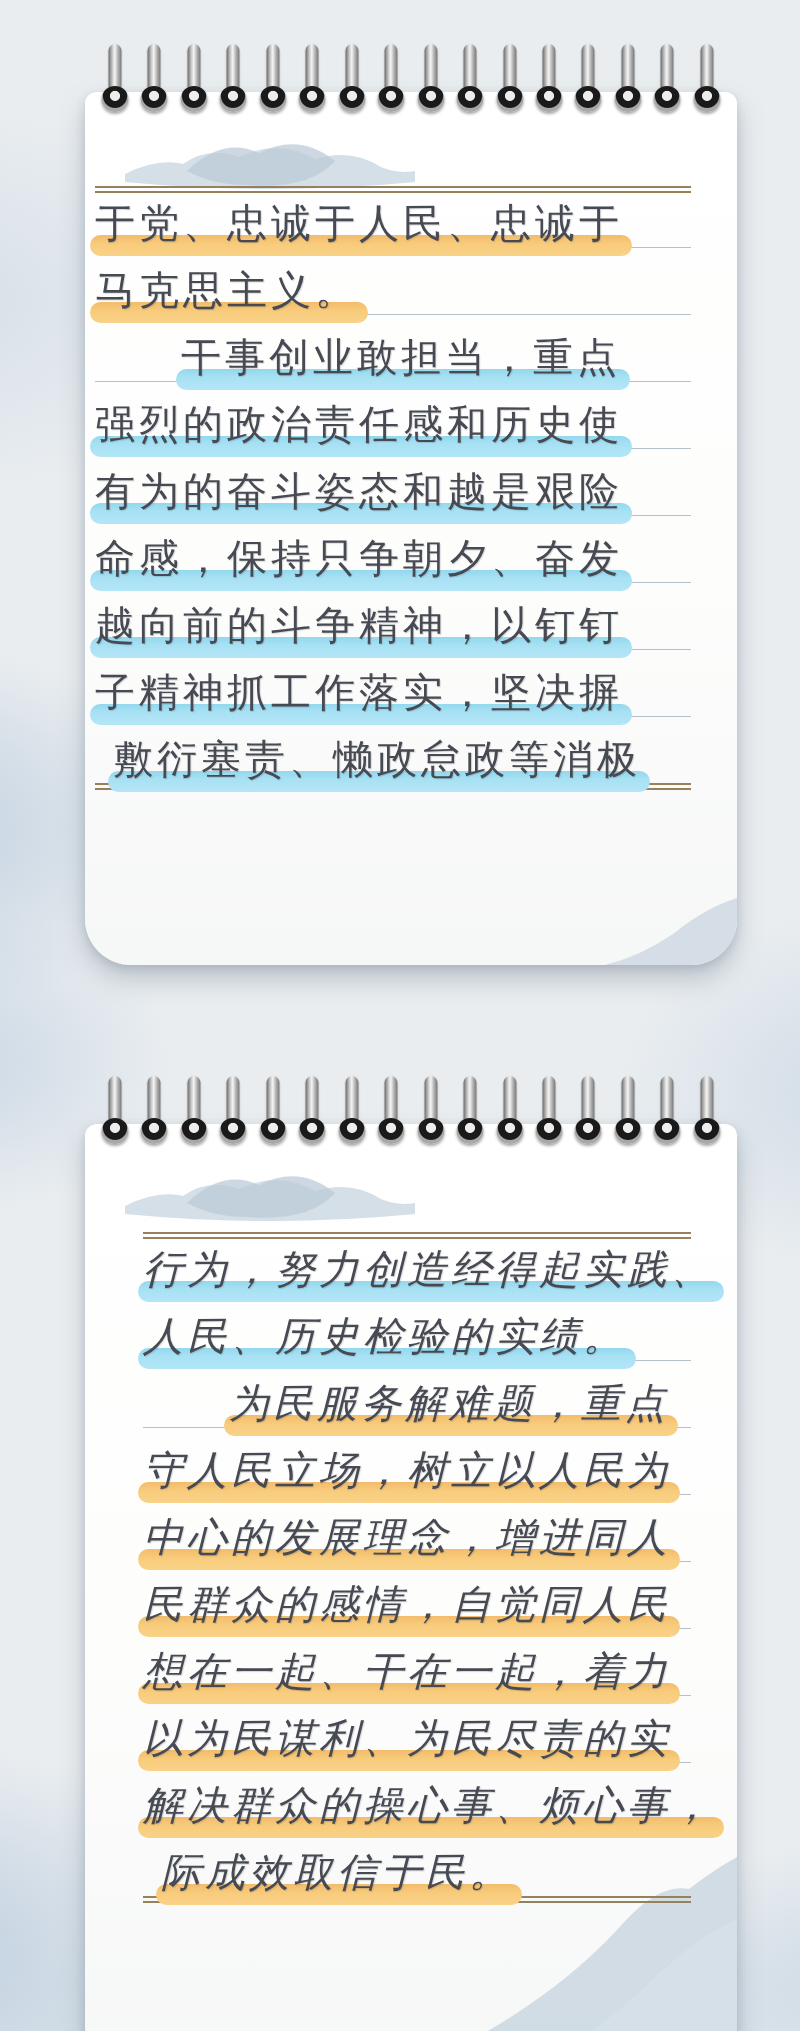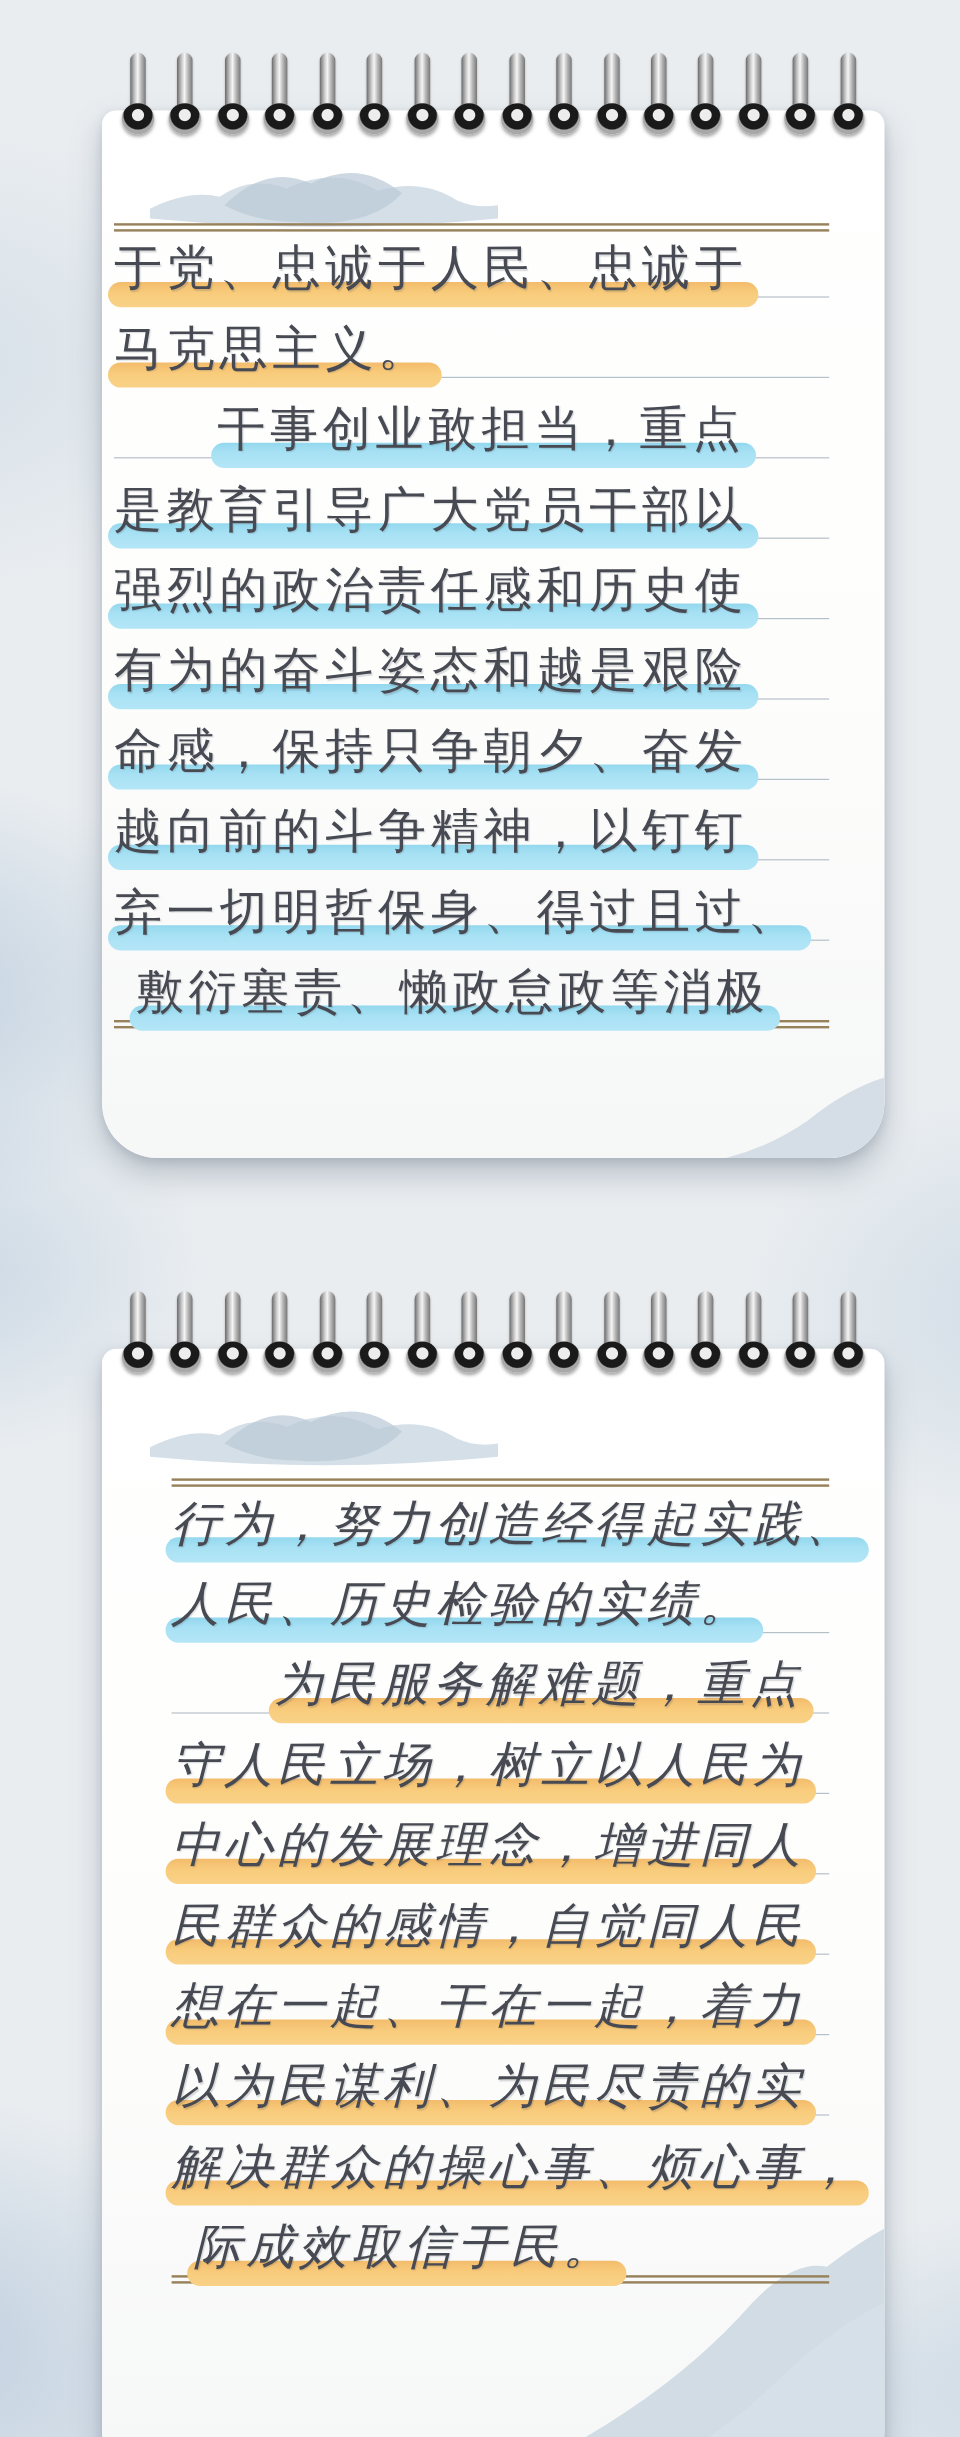--- a/index.html
+++ b/index.html
@@ -154,36 +154,33 @@
           <div class="line">
             <span class="txt">于党、忠诚于人民、忠诚于<i class="marker yellow"></i></span>
           </div>
           <div class="line">
             <span class="txt">马克思主义。<i class="marker yellow"></i></span>
           </div>
           <div class="line indent">
             <span class="txt">干事创业敢担当，重点<i class="marker blue"></i></span>
           </div>
           <div class="line">
-            <span class="txt">是教育引导广大党员干部以<i class="marker blue"></i></span>
-          </div>
-          <div class="line">
             <span class="txt">强烈的政治责任感和历史使<i class="marker blue"></i></span>
           </div>
           <div class="line">
             <span class="txt">有为的奋斗姿态和越是艰险<i class="marker blue"></i></span>
           </div>
           <div class="line">
             <span class="txt">命感，保持只争朝夕、奋发<i class="marker blue"></i></span>
           </div>
           <div class="line">
             <span class="txt">越向前的斗争精神，以钉钉<i class="marker blue"></i></span>
           </div>
           <div class="line">
-            <span class="txt">弃一切明哲保身、得过且过、<i class="marker blue"></i></span>
+            <span class="txt">子精神抓工作落实，坚决摒<i class="marker blue"></i></span>
           </div>
           <div class="line">
             <span class="txt">敷衍塞责、懒政怠政等消极<i class="marker blue"></i></span>
           </div>
         </div>
       <div class="divider"></div>
     </div>
   </div>
 </div>
 

